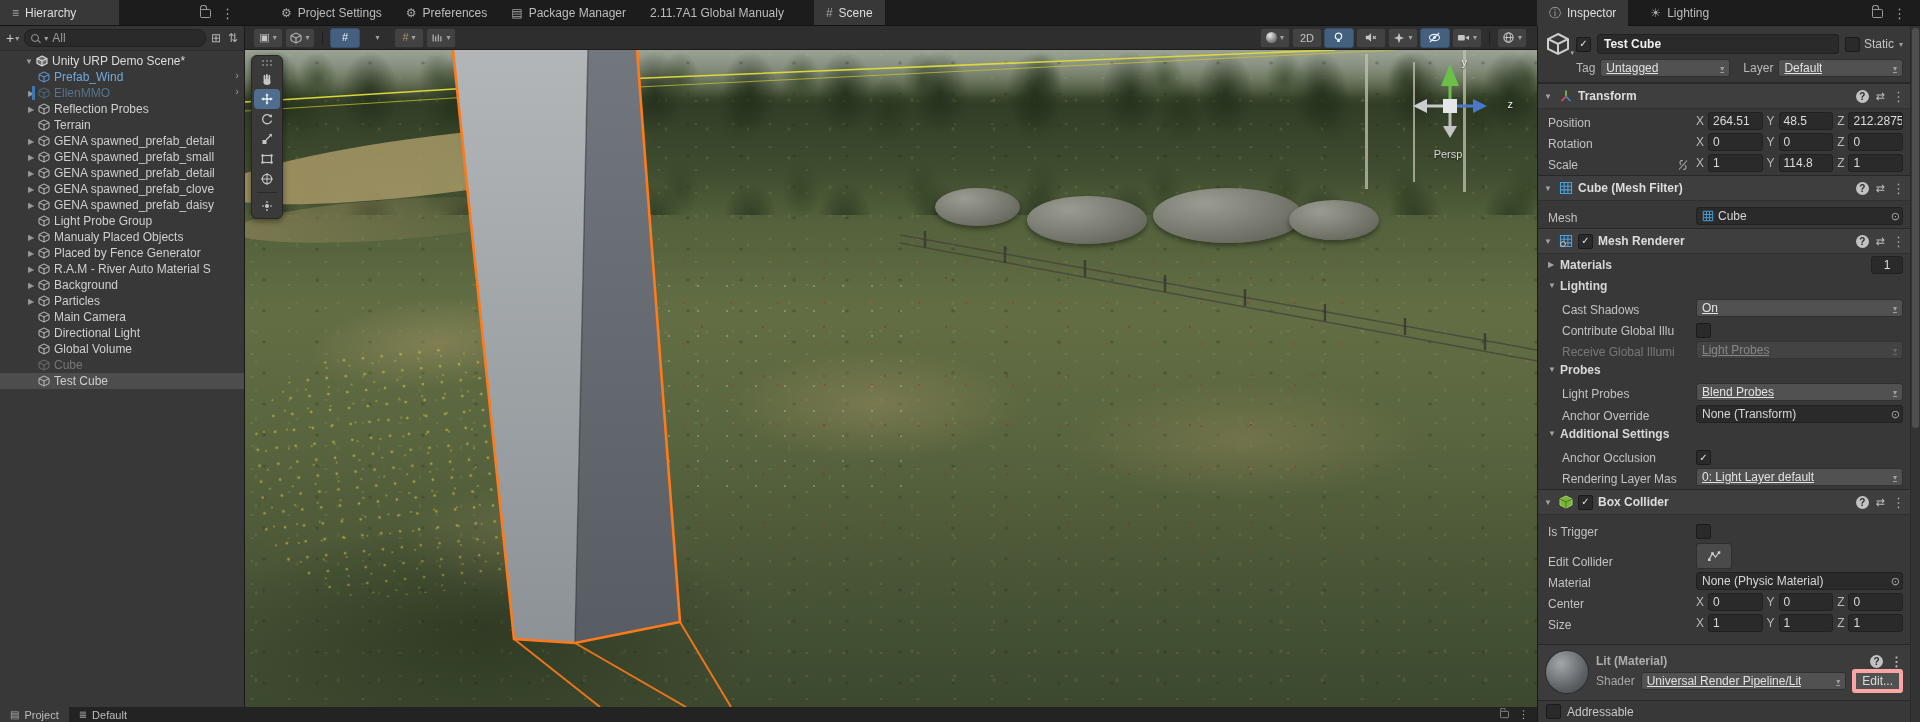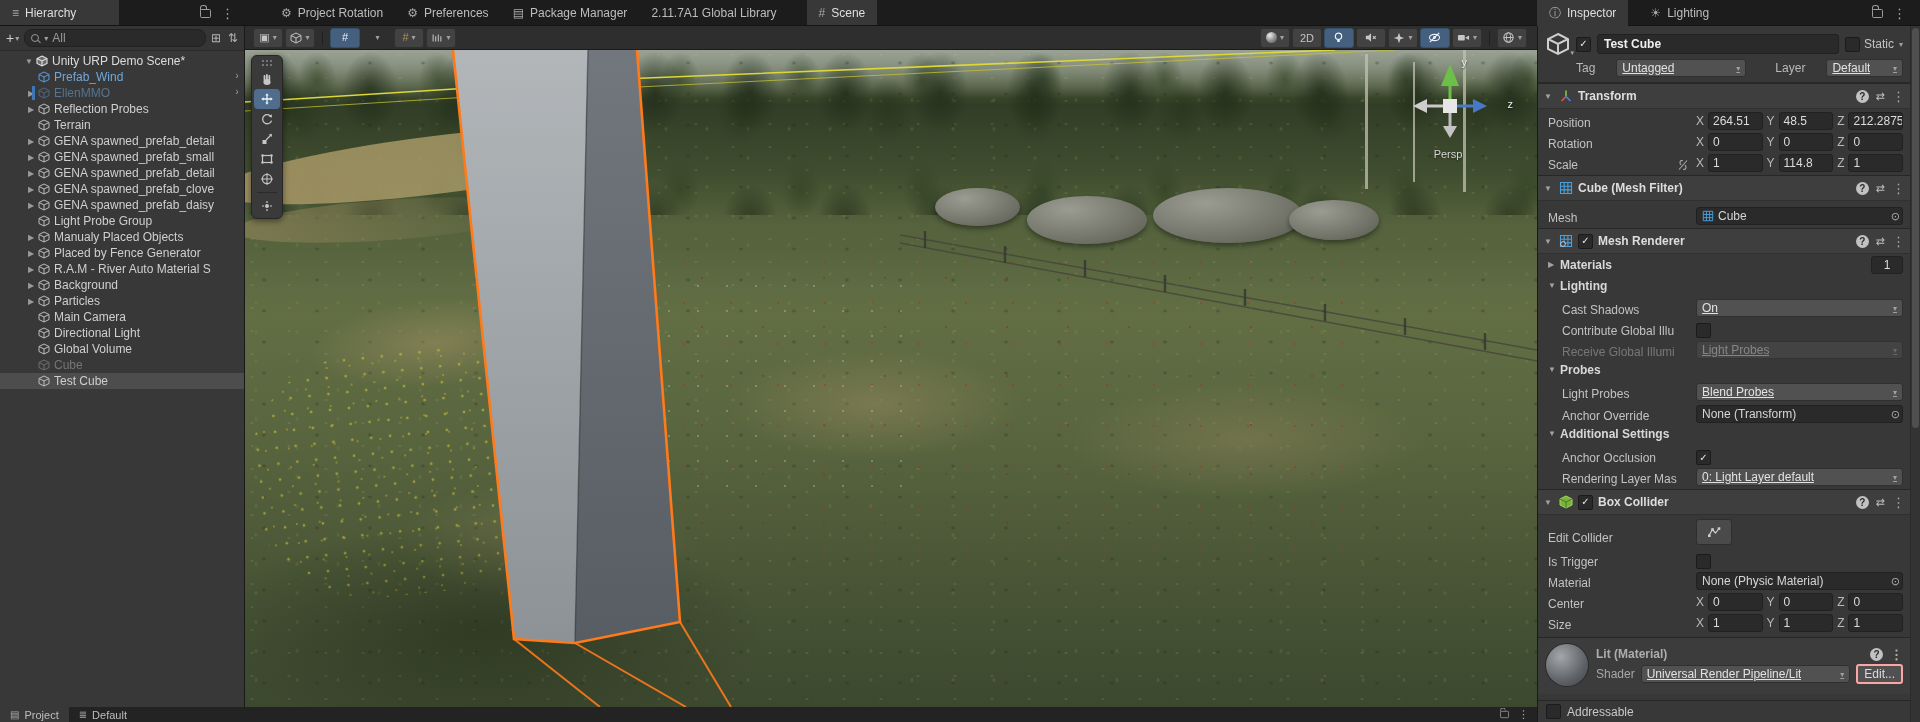--- a/index.html
+++ b/index.html
@@ -105,21 +105,21 @@
   .ins-in{position:absolute;top:0;left:0;width:373px;}
   .ihead{padding:5px 8px 3px;border-bottom:1px solid #2A2A2A;}
   .ihrow1{display:flex;align-items:center;gap:6px;height:26px;}
   .bigcube{position:relative;width:24px;height:24px;color:#CFCFCF;flex:none;}
   .bigcube .tinyarr{position:absolute;right:-4px;bottom:-1px;font-size:7px;color:#A8A8A8;}
   .cb{width:13px;height:13px;background:#2A2A2A;border:1px solid #1B1B1B;border-radius:2px;flex:none;
       display:flex;align-items:center;justify-content:center;color:#E6E6E6;font-size:10px;line-height:1;}
   .namefield{flex:1;height:18px;background:#2A2A2A;border:1px solid #212121;border-radius:3px;
              display:flex;align-items:center;padding:0 6px;color:#EFEFEF;font-weight:bold;}
   .staticwrap{display:flex;align-items:center;gap:4px;color:#C4C4C4;}
-  .ihrow2{display:flex;align-items:center;gap:21px;height:22px;padding-left:30px;}
+  .ihrow2{display:flex;align-items:center;gap:5px;height:22px;padding-left:30px;}
   .ilab-sm{color:#B9B9B9;}
   .dd{height:16px;background:#515151;border:1px solid #303030;border-radius:3px;display:flex;align-items:center;
       padding:0 5px;color:#E2E2E2;justify-content:space-between;gap:6px;min-width:0;}
   .dd span{overflow:hidden;text-overflow:ellipsis;white-space:nowrap;text-decoration:underline;}
   .ihdr{height:24px;display:flex;align-items:center;gap:5px;padding:0 6px;background:#3E3E3E;
         border-top:1px solid #272727;border-bottom:1px solid #303030;}
   .ihdr .fold{font-size:8px;color:#A2A2A2;width:10px;}
   .ihdr b{color:#DDDDDD;font-size:12px;}
   .hico{width:14px;height:14px;flex:none;}
   .hdr-right{margin-left:auto;display:flex;align-items:center;gap:7px;}
@@ -145,21 +145,21 @@
           color:#DCDCDC;display:flex;align-items:center;justify-content:center;}
   .dimrow{opacity:.45;}
   .ecbtn{width:34px;height:24px;background:#4A4A4A;border:1px solid #2E2E2E;border-radius:3px;
          display:flex;align-items:center;justify-content:center;}
   .matblock{border-top:1px solid #272727;background:#3C3C3C;padding:6px 8px 8px;display:flex;gap:8px;}
   .matsphere{width:42px;height:42px;border-radius:50%;flex:none;
              background:radial-gradient(circle at 35% 30%, #A3A7AA, #5E6266 62%, #3E4246);box-shadow:0 0 0 1px #2B2B2B;}
   .matright{flex:1;min-width:0;}
   .mattitle{display:flex;align-items:center;height:20px;color:#ADADAD;font-weight:bold;}
   .matshader{display:flex;align-items:center;gap:6px;height:20px;color:#A8A8A8;}
-  .editbtn{height:16px;background:#515151;border:2px solid #fca5a5;border-radius:3px;color:#DBDBDB;
+  .editbtn{height:16px;background:#515151;border:4px solid #fca5a5;border-radius:3px;color:#DBDBDB;
            display:flex;align-items:center;padding:0 6px;flex:none;}
   .addrrow{position:absolute;left:0;bottom:0;width:373px;height:22px;border-top:1px solid #272727;background:#383838;
            display:flex;align-items:center;gap:6px;padding:0 8px;box-sizing:border-box;color:#C8C8C8;}
   
   .bottombar{position:absolute;left:0;top:707px;width:1537px;height:15px;background:#232323;display:flex;align-items:stretch;}
   .btab{display:flex;align-items:center;gap:5px;padding:0 10px;font-size:11px;color:#BDBDBD;}
   .btab.active{background:#383838;}
   .bbright{position:absolute;right:8px;top:0;height:15px;display:flex;align-items:center;gap:8px;}
   .bbright .lock{transform:scale(.8);}
 </style>
@@ -272,32 +272,32 @@
       <span class="tabicon">≡</span>
       <span>Hierarchy</span>
     </div>
     <div class="striplock" style="left:200px;width:42px">
       <span class="lock"></span>
       <span class="kebab">⋮</span>
     </div>
     <div style="width:150px"></div>
     <div class="tab">
       <span class="tabicon">⚙</span>
-      <span>Project Rotation</span>
+      <span>Project Settings</span>
     </div>
     <div class="tab">
       <span class="tabicon">⚙</span>
       <span>Preferences</span>
     </div>
     <div class="tab">
       <span class="tabicon">▤</span>
       <span>Package Manager</span>
     </div>
     <div class="tab">
-      <span>2.11.7A1 Global Library</span>
+      <span>2.11.7A1 Global Manualy</span>
     </div>
     <div style="width:18px"></div>
     <div class="tab active">
       <span class="tabicon">#</span>
       <span>Scene</span>
     </div>
 
     <div class="striplock" style="left:1537px;width:383px">
       <div class="tab active" style="height:26px">
         <span class="tabicon">ⓘ</span>
@@ -847,31 +847,31 @@
             <use href="#ic-gcube"></use>
           </svg>
       <span class="cb">✓</span>
       <b>Box Collider</b>
       <div class="hdr-right">
             <span class="qi">?</span>
             <span class="preset">⇄</span>
             <span class="kebab">⋮</span>
           </div>
     </div>
+    <div class="irow" style="height:24px">
+      <span class="ilab">Is Trigger</span>
+      <span class="cb"></span>
+    </div>
     <div class="irow" style="height:30px">
       <span class="ilab">Edit Collider</span>
       <div class="ecbtn">
             <svg width="14" height="14" viewBox="0 0 14 14">
               <use href="#ic-edcol"></use>
             </svg>
           </div>
-    </div>
-    <div class="irow" style="height:24px">
-      <span class="ilab">Is Trigger</span>
-      <span class="cb"></span>
     </div>
     <div class="irow">
       <span class="ilab">Material</span>
       <div class="objf">
             <span>None (Physic Material)</span>
             <span class="pick">⊙</span>
           </div>
     </div>
     <div class="irow">
       <span class="ilab">Center</span>
@@ -889,21 +889,21 @@
       <div class="trip">
         <span class="axl">X</span>
             <span class="nf">1</span>
         <span class="axl">Y</span>
             <span class="nf">1</span>
         <span class="axl">Z</span>
             <span class="nf">1</span>
       </div>
     </div>
 
-    <div class="matblock" style="margin-top:5px">
+    <div class="matblock" style="margin-top:12px">
       <div class="matsphere"></div>
       <div class="matright">
         <div class="mattitle">
           <span>Lit (Material)</span>
           <div class="hdr-right">
                 <span class="qi">?</span>
                 <span class="kebab">⋮</span>
               </div>
         </div>
         <div class="matshader">

